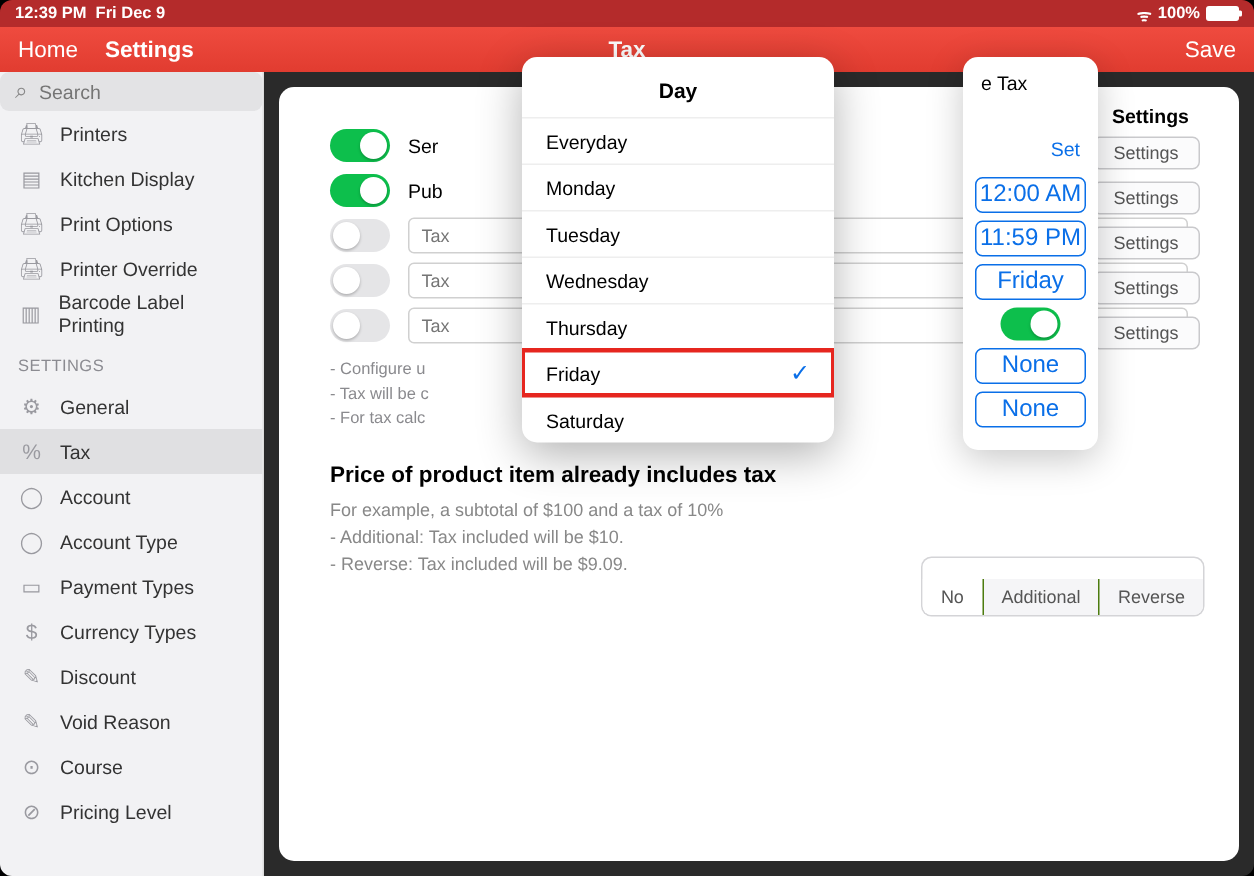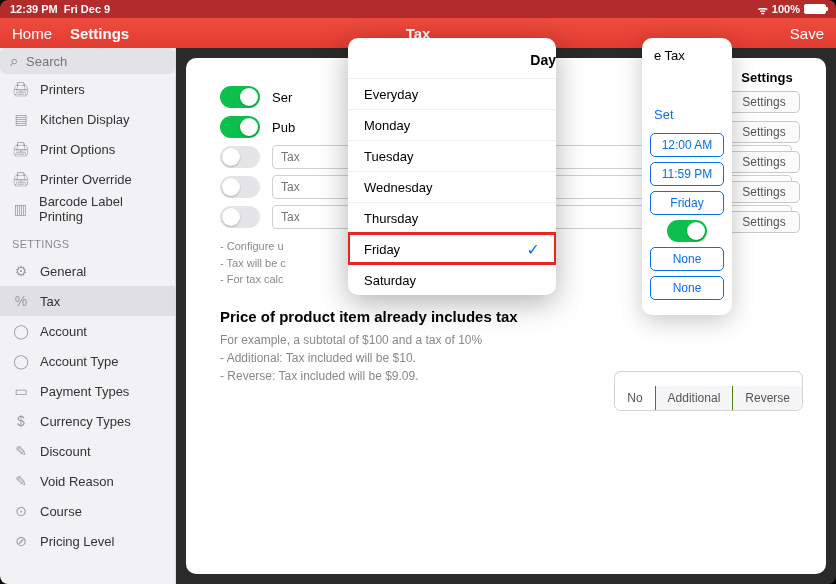--- a/index.html
+++ b/index.html
@@ -31,27 +31,27 @@
   .switch::after { content:""; position:absolute; width:18px; height:18px; background:#fff; border-radius:50%; top:2px; left:2px; box-shadow:0 1px 2px rgba(0,0,0,0.25);}
   .switch.on::after { left:20px; }
   .tax-input { flex:1; height:24px; border:1px solid #d0d0d0; border-radius:4px; padding:0 8px; font-size:12px; color:#aaa; background:#fff;}
   .notes { font-size:11px; color:#8a8a8e; padding:6px 34px; line-height:1.5;}
   .section-title { font-size:15px; font-weight:600; padding:14px 34px 6px; }
   .example { font-size:12px; color:#888; padding:0 34px; line-height:1.5;}
   .settings-col { position:absolute; right:20px; top:12px; width:78px; text-align:center;}
   .settings-col h4 { font-size:13px; font-weight:600; margin-bottom:6px;}
   .settings-btn { width:72px; height:22px; border:1px solid #c9c9cc; border-radius:5px; background:#fbfbfc; font-size:12px; color:#555; margin-bottom:8px; display:flex; align-items:center; justify-content:center;}
   .popover1 { position:absolute; top:38px; right:104px; width:90px; background:#fff; border-radius:10px; box-shadow:0 6px 24px rgba(0,0,0,0.22); padding:10px 6px; z-index:5;}
-  .popover1-header { display:flex; justify-content:space-between; font-size:13px; padding:0 6px 6px;flex-direction:column; }
+  .popover1-header { display:flex; justify-content:space-between; font-size:13px; padding:0 6px 6px; }
   .popover1-header .set { color:#0a6fe8;margin-top:44px; }
-  .blue-pill { border:1px solid #0a6fe8; color:#0a6fe8; border-radius:5px; height:24px; font-size:12px; display:flex; align-items:center; justify-content:center; margin:5px 2px; }
+  .blue-pill { border:1px solid #0a6fe8; color:#0a6fe8; border-radius:5px; height:24px; font-size:16px; display:flex; align-items:center; justify-content:center; margin:5px 2px; }
   .mini-switch { width:40px; height:22px; border-radius:11px; background:#0dbf4c; position:relative; margin:5px auto;}
   .mini-switch::after{content:"";position:absolute;width:18px;height:18px;background:#fff;border-radius:50%;top:2px;left:20px;box-shadow:0 1px 2px rgba(0,0,0,0.25);}
   .day-popover { position:absolute; top:38px; left:348px; width:208px; background:#fff; border-radius:10px; box-shadow:0 8px 30px rgba(0,0,0,0.3); z-index:10; overflow:hidden;}
-  .day-title { text-align:right; font-weight:600; font-size:14px; padding:14px 0 10px;  }
+  .day-title { text-align:center; font-weight:600; font-size:14px; padding:14px 0 10px;  }
   .day-item { height:31px; display:flex; align-items:center; justify-content:space-between; padding:0 16px; font-size:13px; border-top:1px solid #eee; position:relative;}
   .day-item.selected { outline:3px solid #e6261f; outline-offset:-2px; z-index:2;}
   .check { color:#0a6fe8; font-size:16px; }
   .seg { position:absolute; right:24px; top:314px; display:flex; border-radius:6px; overflow:hidden; box-shadow:0 0 0 1px #d4d4d7;}
   .seg div { padding:5px 12px; font-size:12px; color:#555; background:#f5f5f7;margin-top:14px;}
   .seg div.active { background:#fff; font-weight:500;}
   .seg div + div { border-left:1px solid #4d7c0f;}
 </style>
 </head>
 <body>

